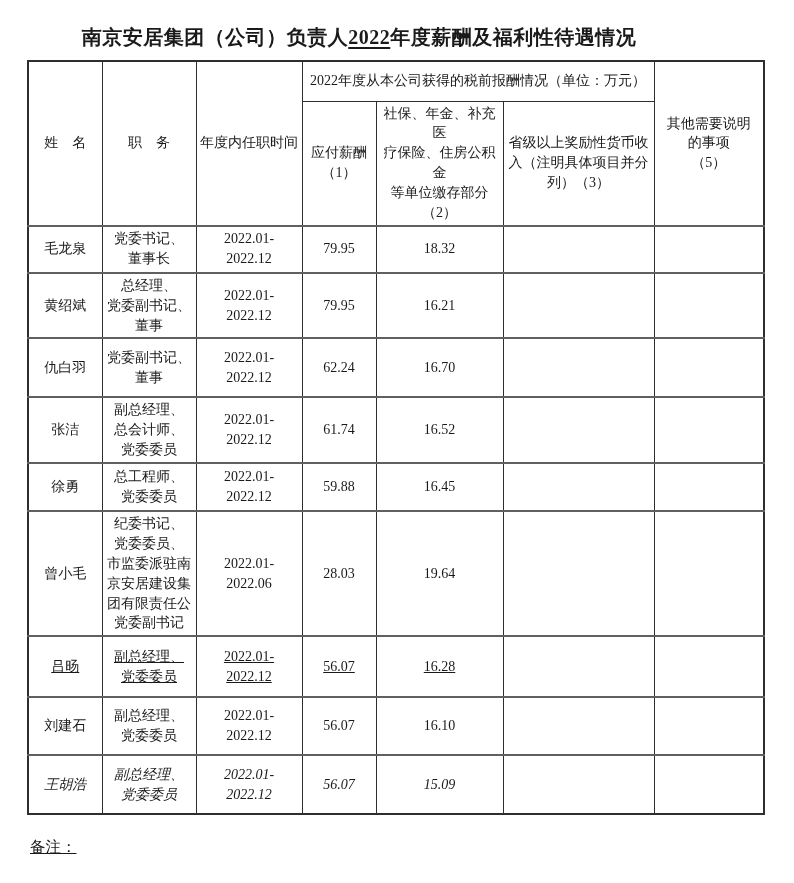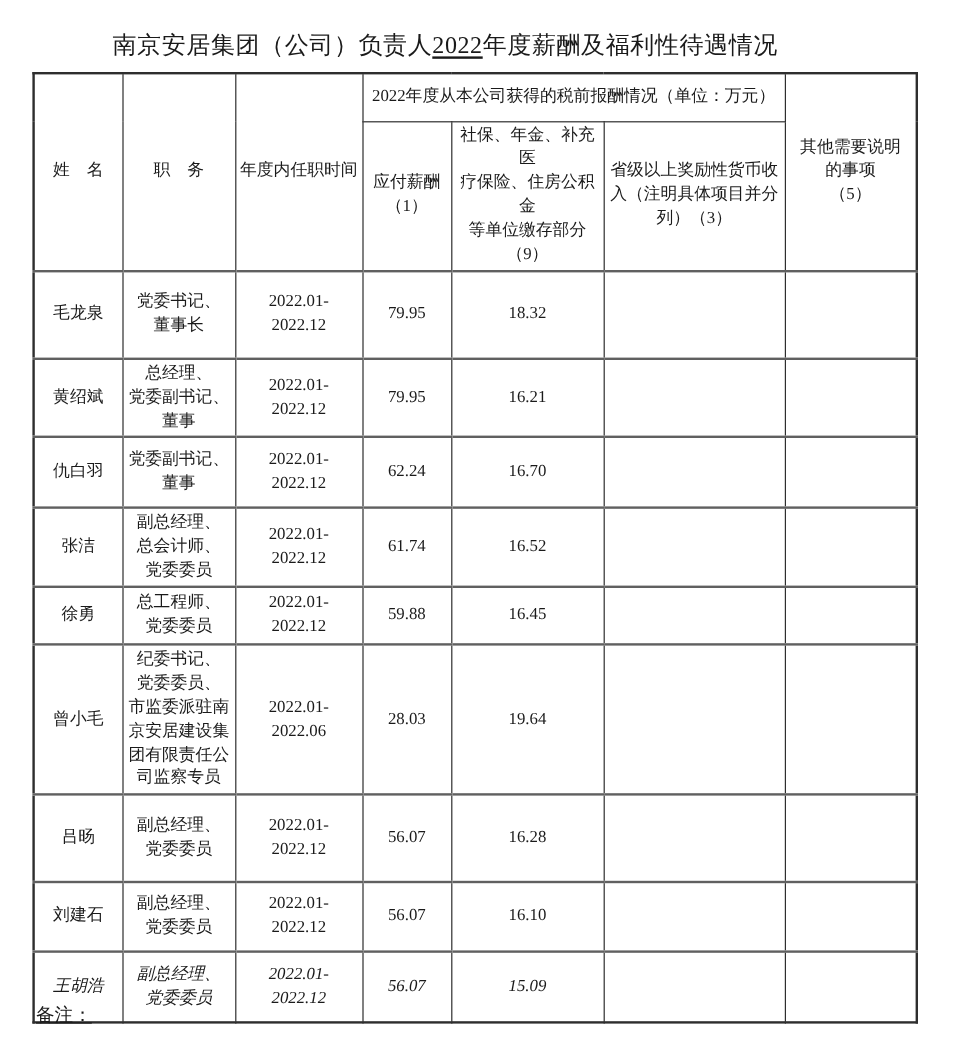--- a/index.html
+++ b/index.html
@@ -6,24 +6,24 @@
   html, body { background: #ffffff; }
   body {
     width: 794px; height: 883px;
     position: relative;
     font-family: "Liberation Serif", "DejaVu Serif", serif;
     color: #1a1a1a;
     overflow: hidden;
   }
   .title {
     position: absolute;
-    top: 24px; left: 16px; width: 710px;
+    top: 24px; left: 4px; width: 710px;
     text-align: center;
     font-size: 20px;
-    font-weight: normal;
+    font-weight: bold;
     letter-spacing: 0.5px;
     white-space: nowrap;
   }
   .title .year { text-decoration: underline; text-underline-offset: 3px; }
 
   table.salary {
     position: absolute;
     left: 27px; top: 60px;
     width: 736px;
     border-collapse: collapse;
@@ -37,27 +37,27 @@
     vertical-align: middle;
     font-size: 14px;
     line-height: 1.42;
     white-space: pre-line;
     padding: 2px 3px;
     overflow: hidden;
   }
   thead tr.h1 { height: 40px; }
   thead tr.h2 { height: 85px; }
   tbody td { border-top: 2px solid #606060; }
-  tr.r1 { height: 73px; }
+  tr.r1 { height: 47px; }
   tr.r2 { height: 61px; }
   tr.r3 { height: 59px; }
   tr.r4 { height: 58px; }
   tr.r5 { height: 48px; }
   tr.r6 { height: 115px; }
-  tr.r7 { height: 73px; }
+  tr.r7 { height: 61px; text-decoration: underline; }
   tr.r8 { height: 58px; padding-left: 38px; }
   tr.r9 { height: 59px; font-style: italic; }
 
   .notes {
     position: absolute;
     left: 30px; top: 791px;
     width: 736px;
     font-size: 15.5px;
     line-height: 1.45;
     white-space: pre-wrap;
@@ -88,21 +88,21 @@
       <th rowspan="2">其他需要说明
 的事项
 （5）</th>
     </tr>
     <tr class="h2">
       <th>应付薪酬
 （1）</th>
       <th>社保、年金、补充医
 疗保险、住房公积金
 等单位缴存部分
-（9）</th>
+（2）</th>
       <th>省级以上奖励性货币收
 入（注明具体项目并分
 列）（3）</th>
     </tr>
   </thead>
   <tbody>
     <tr class="r1">
       <td>毛龙泉</td>
       <td>党委书记、
 董事长</td>
@@ -159,21 +159,21 @@
       <td></td>
       <td></td>
     </tr>
     <tr class="r6">
       <td>曾小毛</td>
       <td>纪委书记、
 党委委员、
 市监委派驻南
 京安居建设集
 团有限责任公
-司监察专员</td>
+党委副书记</td>
       <td>2022.01-
 2022.06</td>
       <td>28.03</td>
       <td>19.64</td>
       <td></td>
       <td></td>
     </tr>
     <tr class="r7">
       <td>吕旸</td>
       <td>副总经理、

